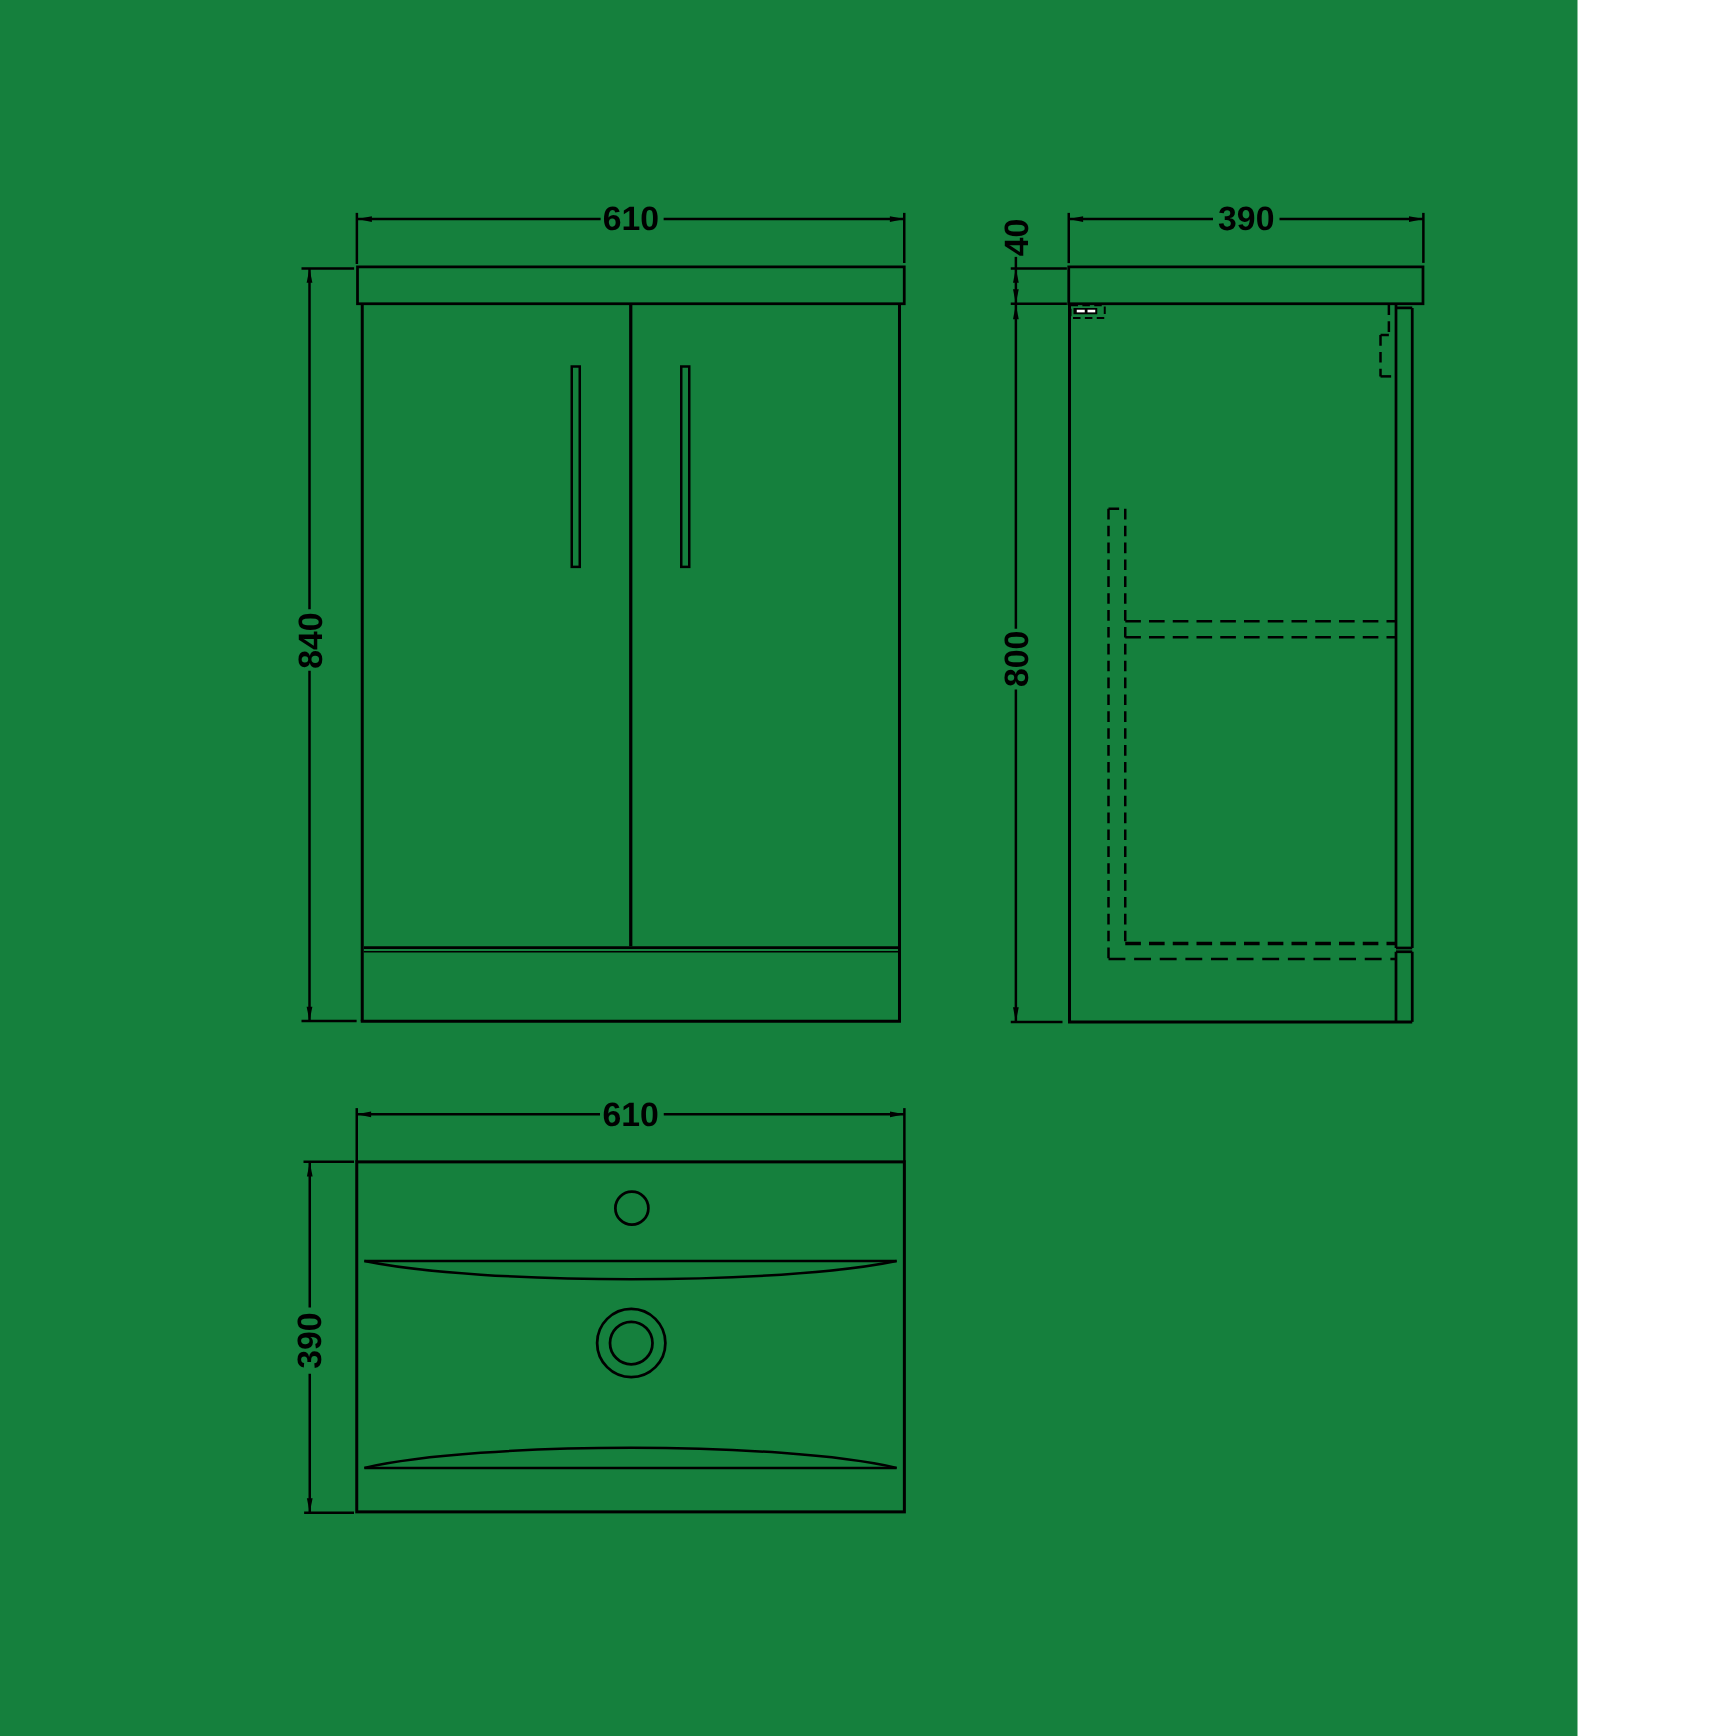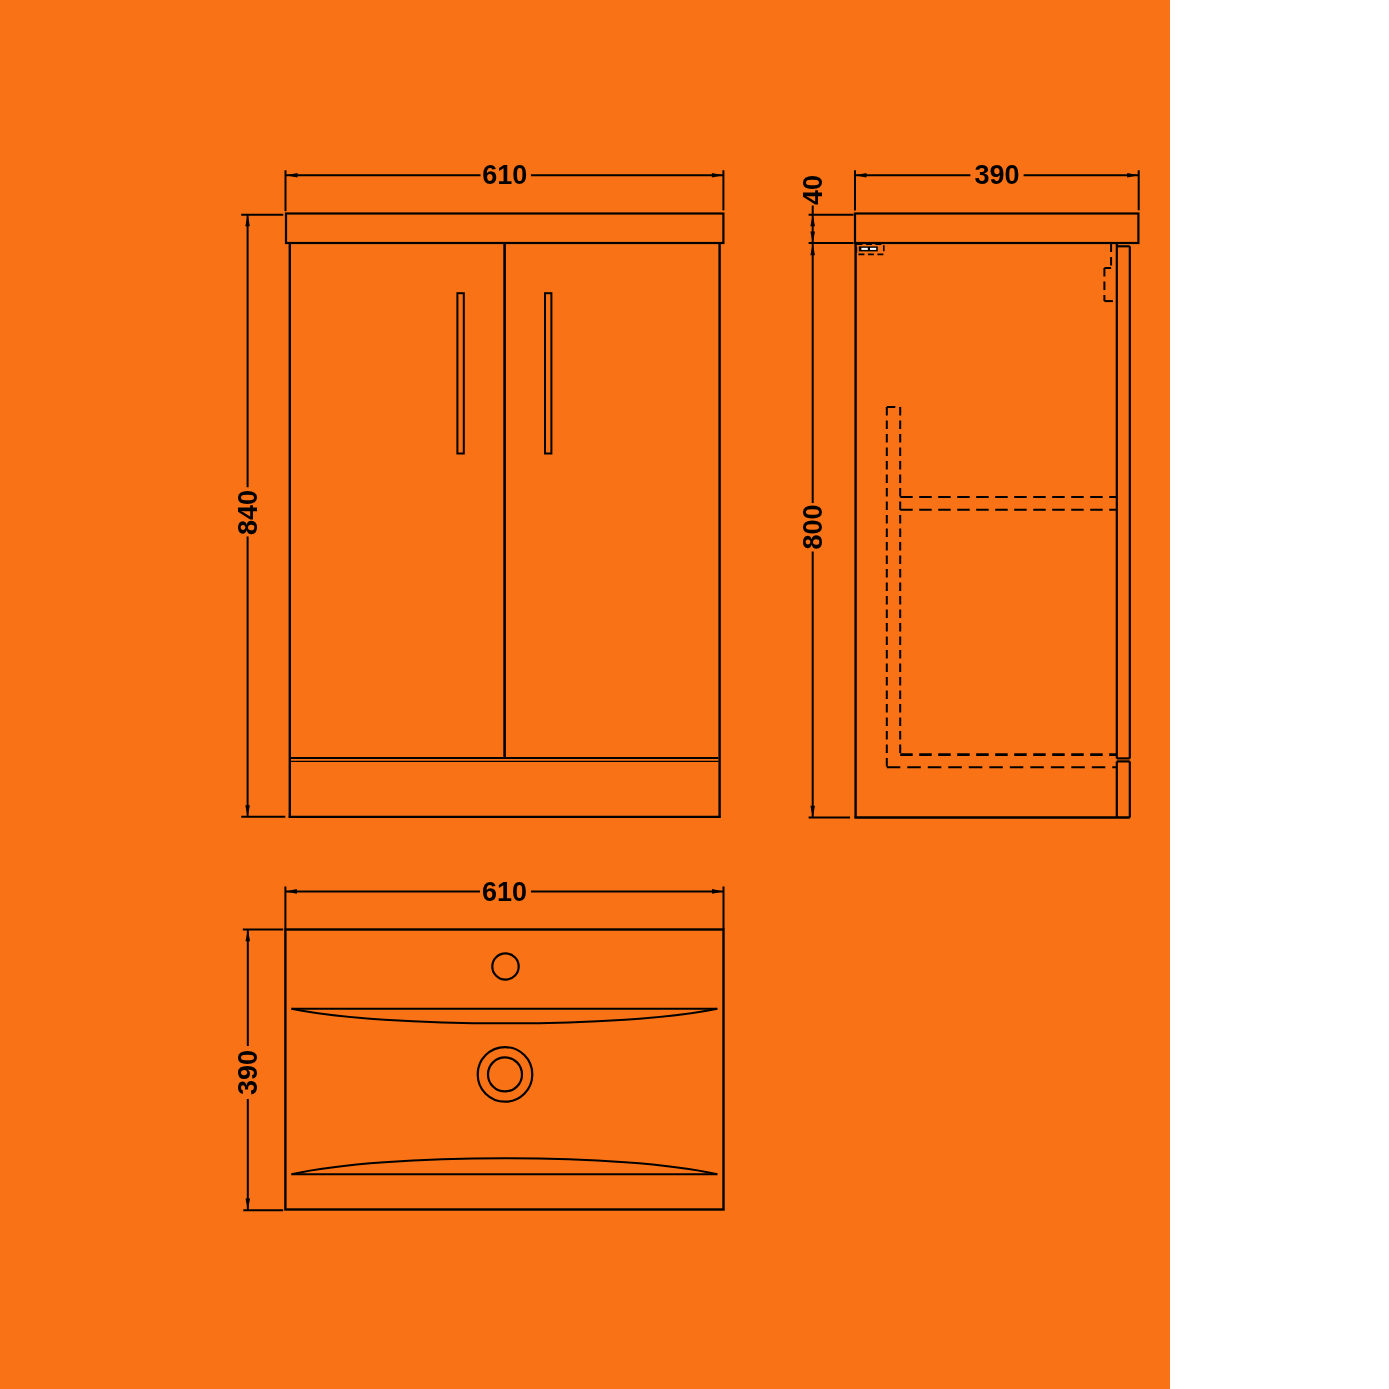--- a/index.html
+++ b/index.html
@@ -1,16 +1,16 @@
 <!DOCTYPE html>
 <html><head>
 <meta charset="utf-8">
 <style>
   html,body{margin:0;padding:0;background:#ffffff;}
-  .wrap{width:1170px;height:1389px;position:relative;background:#f97316;}
+  .wrap{width:1262px;height:1389px;position:relative;background:#15803d;}
   svg{position:absolute;top:0;left:0;}
   text{font-family:"Liberation Sans", sans-serif;font-weight:bold;font-size:27px;fill:#000;}
 </style>
 </head>
 <body>
 <div class="wrap">
 <svg width="1389" height="1389" viewBox="0 0 1389 1389">
   <g stroke="#000" fill="none" stroke-width="2">
 
     <rect x="286" y="213.5" width="437.4" height="29.5" stroke-width="2.2"></rect>

